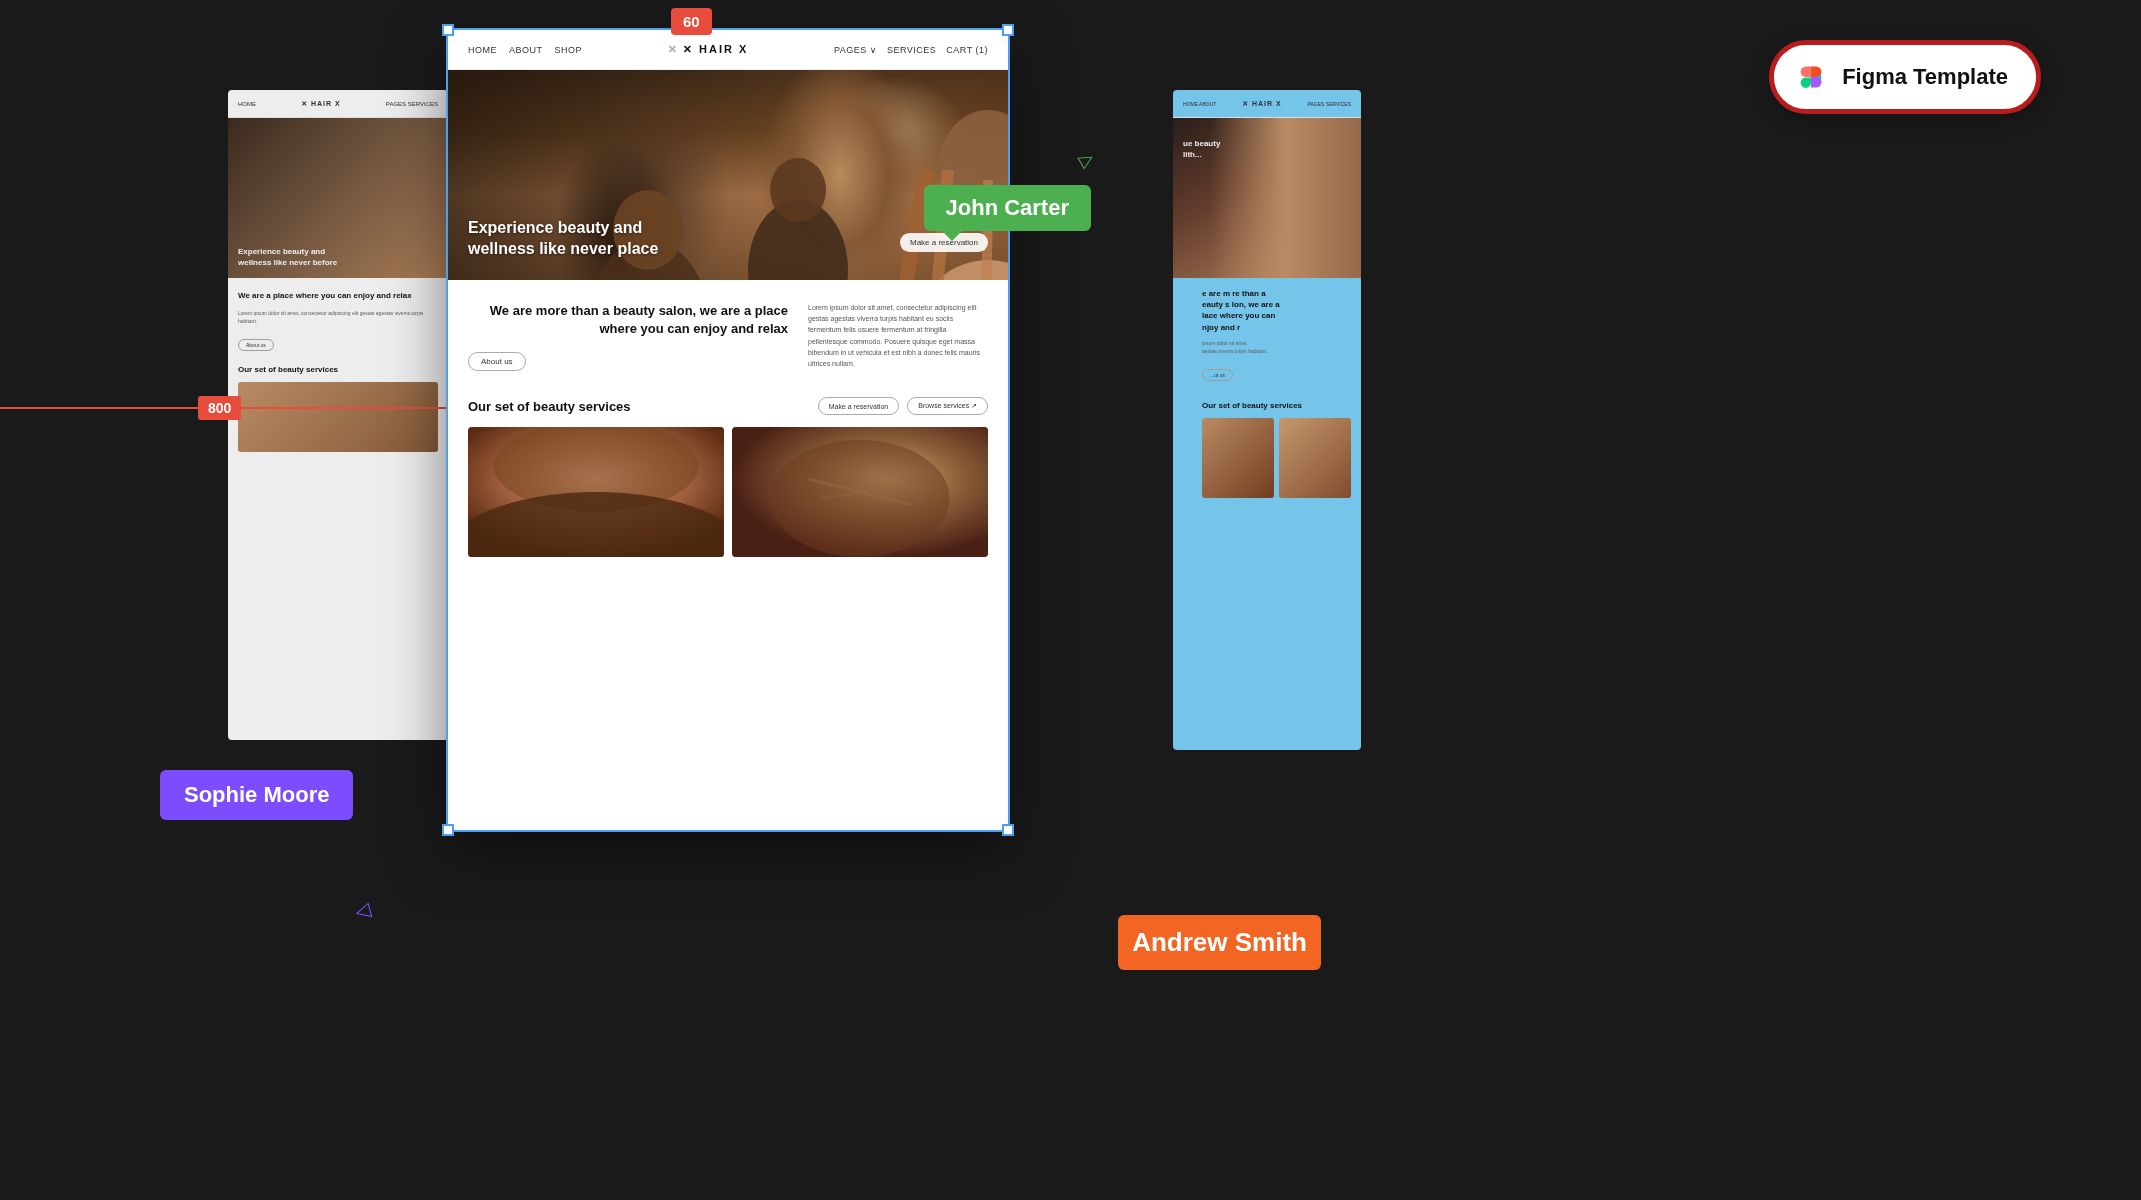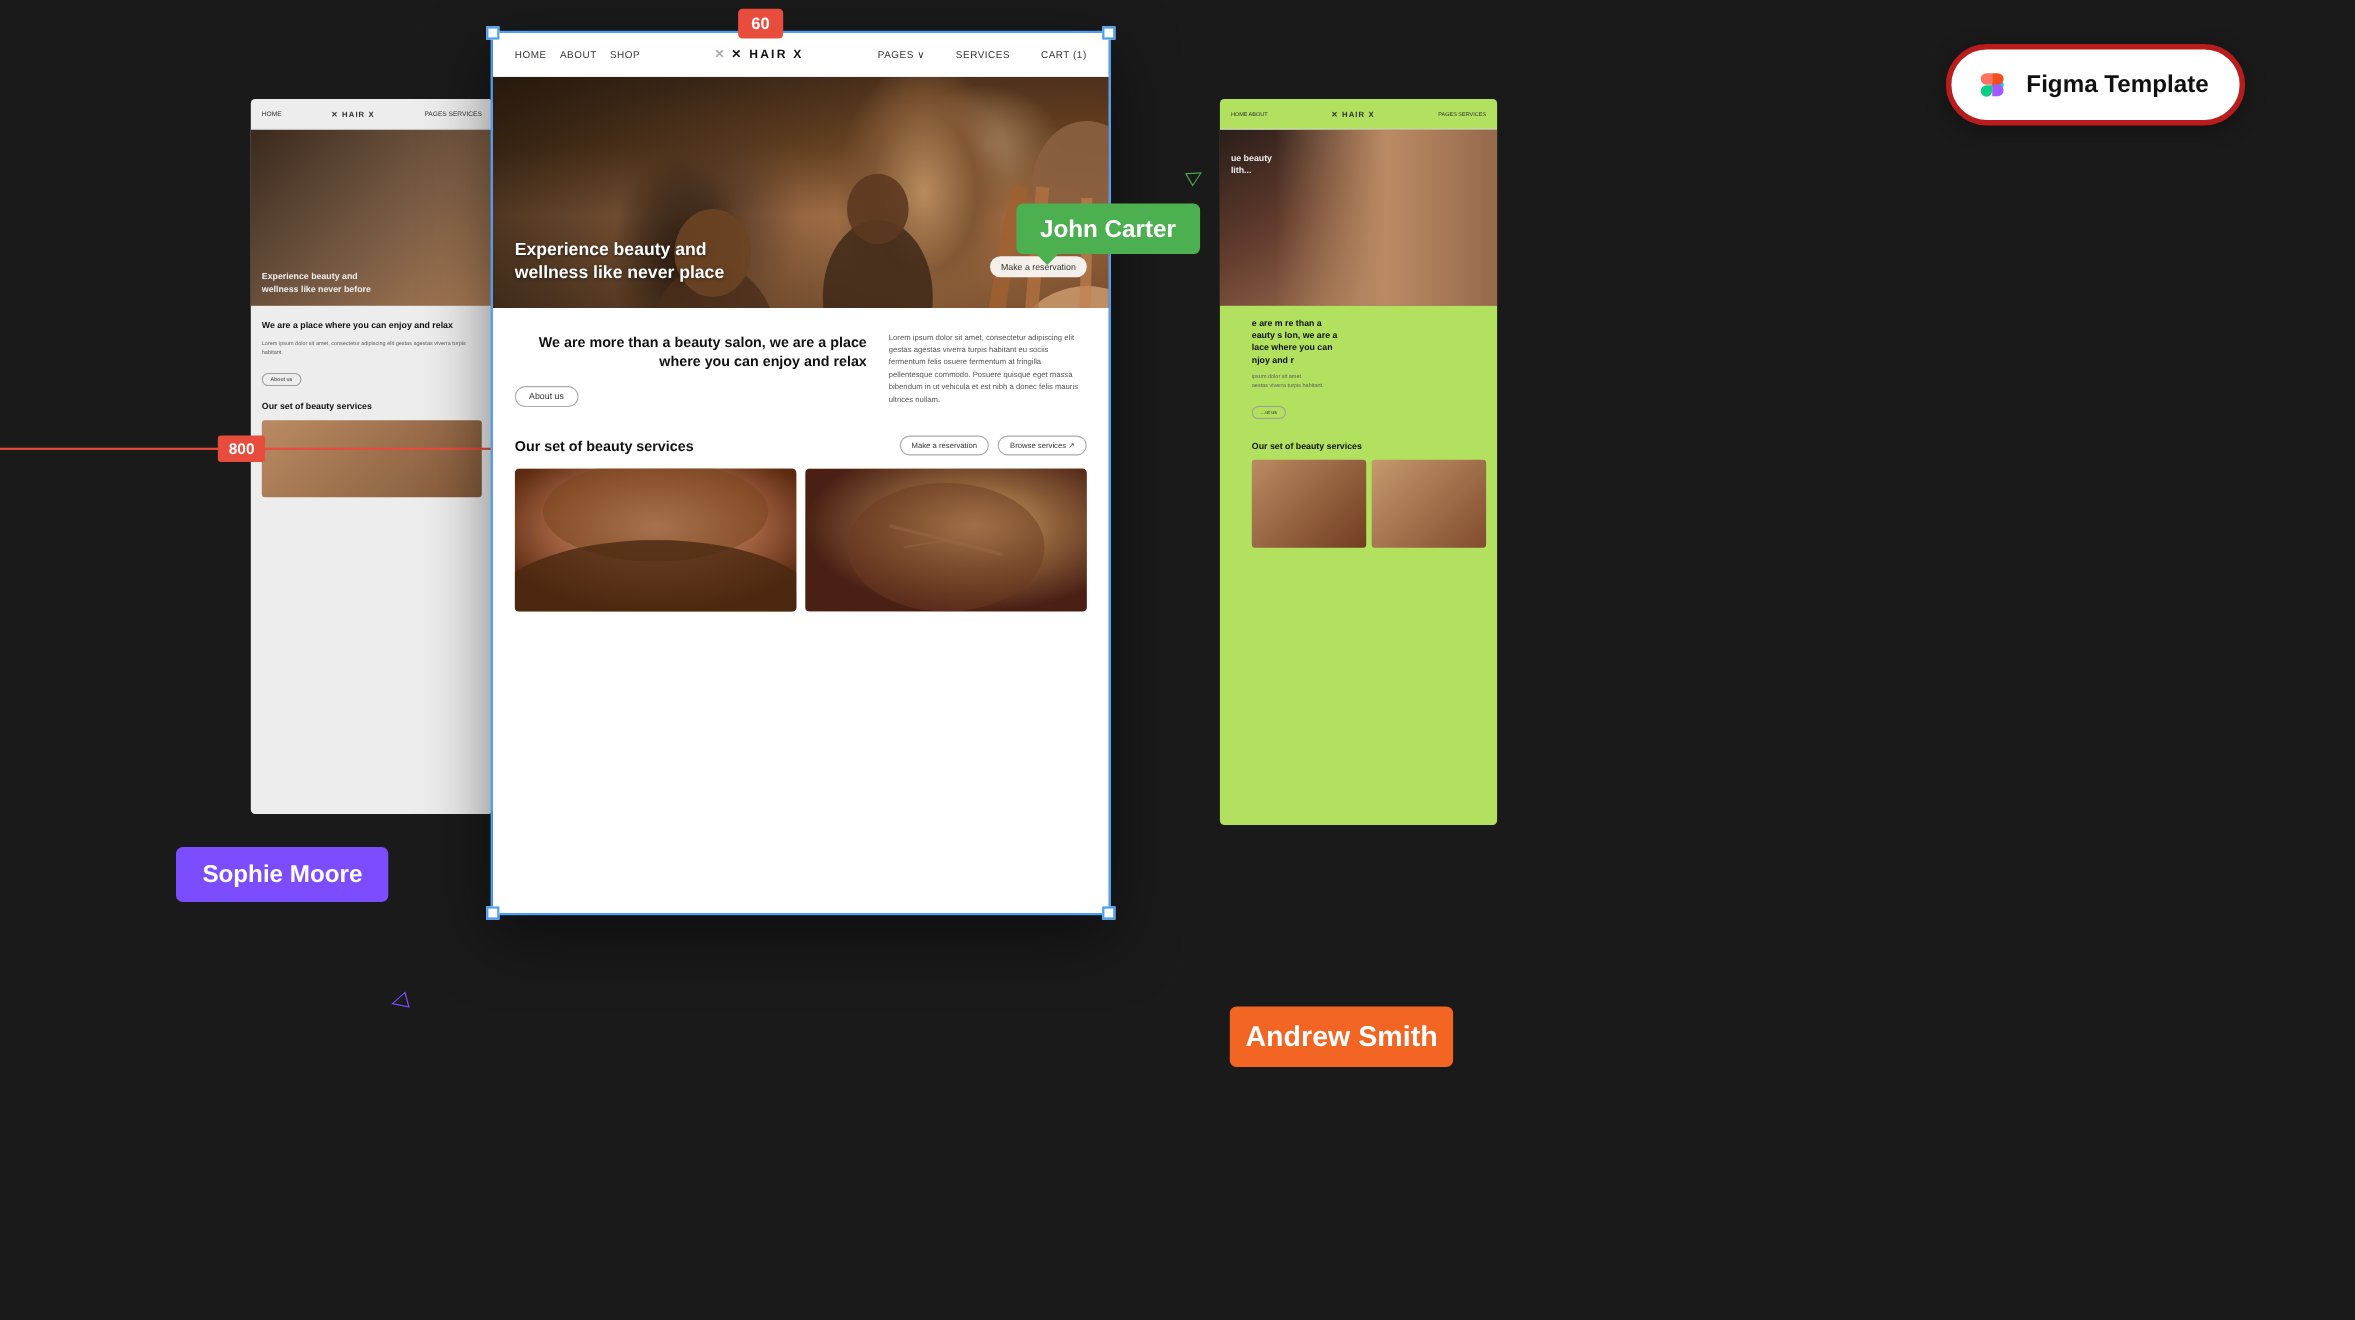--- a/index.html
+++ b/index.html
@@ -167,23 +167,23 @@
       overflow: hidden;
       opacity: 0.92;
       z-index: 5;
     }
 
     
     .frame-right {
       position: absolute;
       top: 90px;
       right: 780px;
-      width: 252px;
+      width: 188px;
       height: 660px;
-      background: #bef264;
+      background: #7dd3fc;
       border-radius: 4px;
       overflow: hidden;
       opacity: 0.92;
       z-index: 5;
     }
 
     
     .frame-main {
       position: absolute;
       top: 30px;
@@ -218,21 +218,21 @@
       font-size: 11px;
       font-weight: 700;
       letter-spacing: 2px;
       color: #111;
       display: flex;
       align-items: center;
       gap: 4px;
     }
     .mf-nav-right {
       display: flex;
-      gap: 28px;
+      gap: 10px;
       font-size: 9px;
       color: #333;
       text-transform: uppercase;
       letter-spacing: 0.5px;
     }
 
     
     .mf-hero {
       width: 100%;
       height: 210px;

